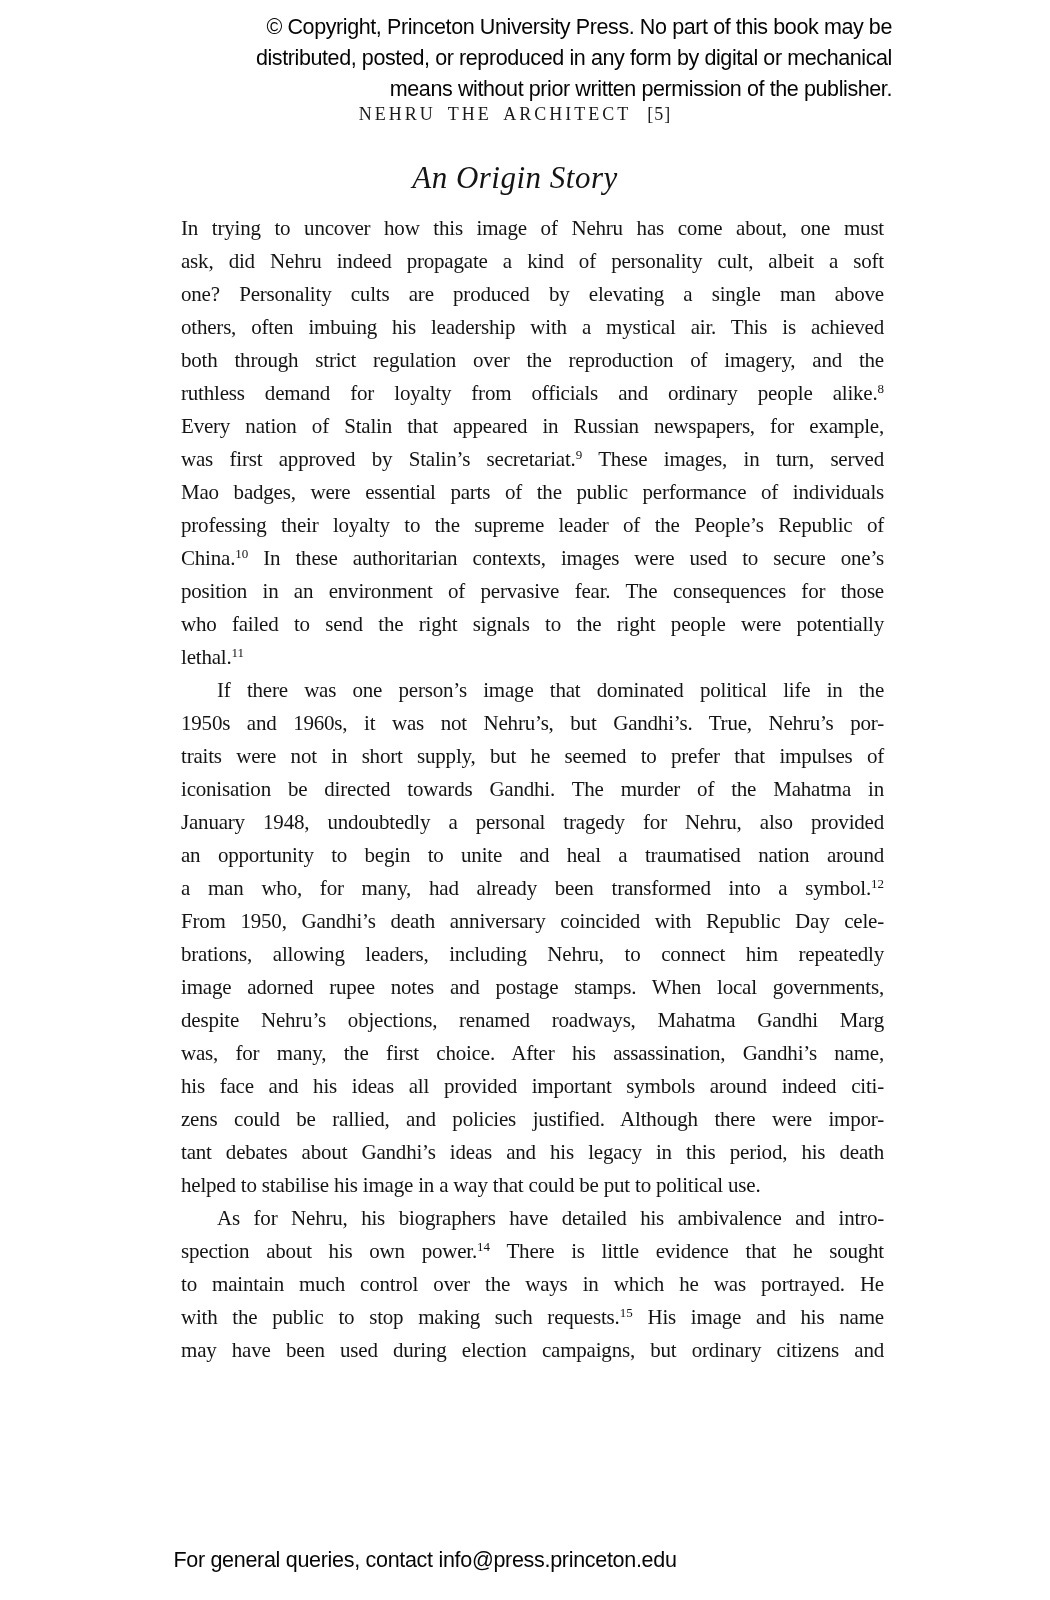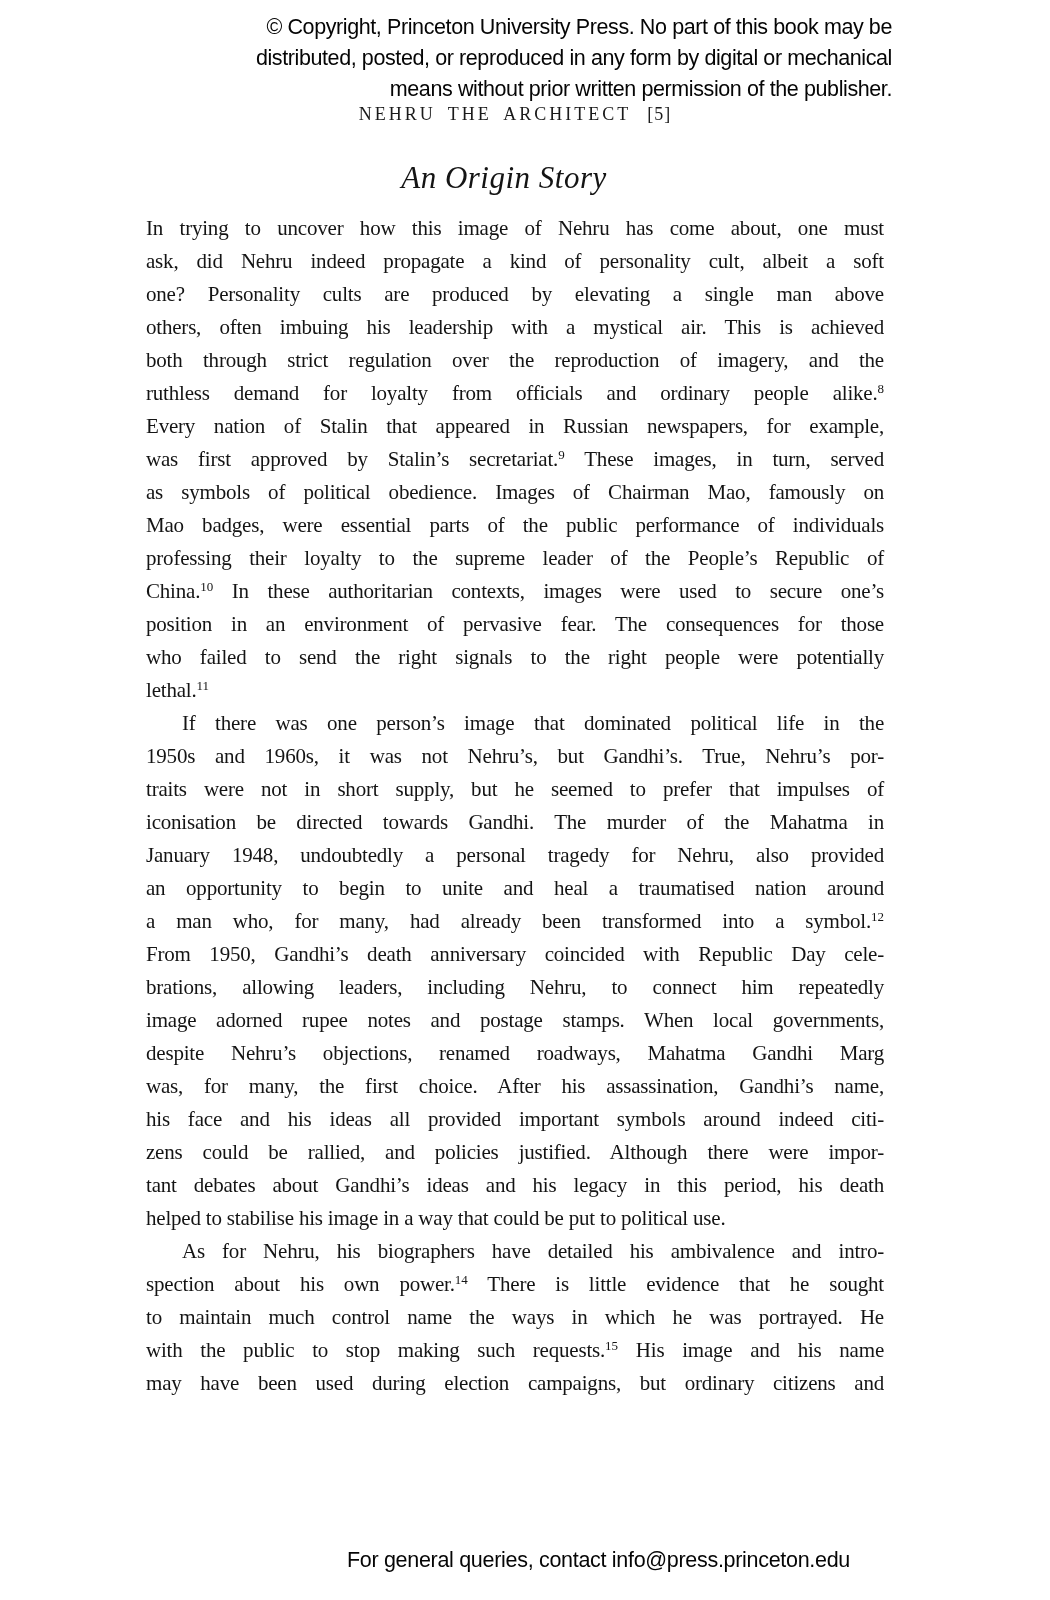--- a/index.html
+++ b/index.html
@@ -32,21 +32,21 @@
     letter-spacing: 3px;
     word-spacing: 5px;
     color: #1a1a1a;
     white-space: nowrap;
     margin-top: 6px;
   }
   .running-head .pagenum { margin-left: 16px; letter-spacing: 1px; }
 
   .title {
     position: absolute;
-    top: 160px; left: 135px; width: 738px;
+    top: 160px; left: 146px; width: 738px;
     margin: 0;
     text-align: center;
     font-family: "Liberation Serif", serif;
     font-style: italic;
     font-weight: 400;
     font-size: 31px;
     letter-spacing: 0.5px;
     color: #141414;
   }
 
@@ -57,34 +57,35 @@
     line-height: 33px;
     letter-spacing: -0.2px;
     color: #141414;
   }
   .para { margin: 0; }
   .line {
     text-align: justify;
     text-align-last: justify;
     height: 33px;
     white-space: normal;
+    margin-left: 35px;
   }
   .line.indent { padding-left: 36px; }
   .line.par-end { text-align-last: left; }
   .line sup {
     font-size: 13px;
     line-height: 0;
     vertical-align: 7px;
     letter-spacing: 0;
   }
 
   .footer {
     position: absolute;
     top: 1548px; left: 0; width: 850px;
-    text-align: right;
+    text-align: center;
     font-family: "Liberation Sans", sans-serif;
     font-size: 21.5px;
     letter-spacing: -0.3px;
     color: #050505;
   }
 </style>
 </head>
 <body>
 
 <div class="page">
@@ -104,21 +105,20 @@
   <div class="body">
       <div class="para">
         <div class="line">In trying to uncover how this image of Nehru has come about, one must</div>
         <div class="line">ask, did Nehru indeed propagate a kind of personality cult, albeit a soft</div>
         <div class="line">one? Personality cults are produced by elevating a single man above</div>
         <div class="line">others, often imbuing his leadership with a mystical air. This is achieved</div>
         <div class="line">both through strict regulation over the reproduction of imagery, and the</div>
         <div class="line">ruthless demand for loyalty from officials and ordinary people alike.<sup>8</sup></div>
         <div class="line">Every nation of Stalin that appeared in Russian newspapers, for example,</div>
         <div class="line">was first approved by Stalin’s secretariat.<sup>9</sup> These images, in turn, served</div>
-        <div class="line">as symbols of political obedience. Images of Chairman Mao, famously on</div>
         <div class="line">Mao badges, were essential parts of the public performance of individuals</div>
         <div class="line">professing their loyalty to the supreme leader of the People’s Republic of</div>
         <div class="line">China.<sup>10</sup> In these authoritarian contexts, images were used to secure one’s</div>
         <div class="line">position in an environment of pervasive fear. The consequences for those</div>
         <div class="line">who failed to send the right signals to the right people were potentially</div>
         <div class="line par-end">lethal.<sup>11</sup></div>
       </div>
       <div class="para">
         <div class="line indent">If there was one person’s image that dominated political life in the</div>
         <div class="line">1950s and 1960s, it was not Nehru’s, but Gandhi’s. True, Nehru’s por-</div>
@@ -133,21 +133,21 @@
         <div class="line">despite Nehru’s objections, renamed roadways, Mahatma Gandhi Marg</div>
         <div class="line">was, for many, the first choice. After his assassination, Gandhi’s name,</div>
         <div class="line">his face and his ideas all provided important symbols around indeed citi-</div>
         <div class="line">zens could be rallied, and policies justified. Although there were impor-</div>
         <div class="line">tant debates about Gandhi’s ideas and his legacy in this period, his death</div>
         <div class="line par-end">helped to stabilise his image in a way that could be put to political use.</div>
       </div>
       <div class="para">
         <div class="line indent">As for Nehru, his biographers have detailed his ambivalence and intro-</div>
         <div class="line">spection about his own power.<sup>14</sup> There is little evidence that he sought</div>
-        <div class="line">to maintain much control name the ways in which he was portrayed. He</div>
+        <div class="line">to maintain much control over the ways in which he was portrayed. He</div>
         <div class="line">with the public to stop making such requests.<sup>15</sup> His image and his name</div>
         <div class="line">may have been used during election campaigns, but ordinary citizens and</div>
       </div>
     </div>
 
   <div class="footer">For general queries, contact info@press.princeton.edu</div>
 
 </div>
 
 </body></html>

